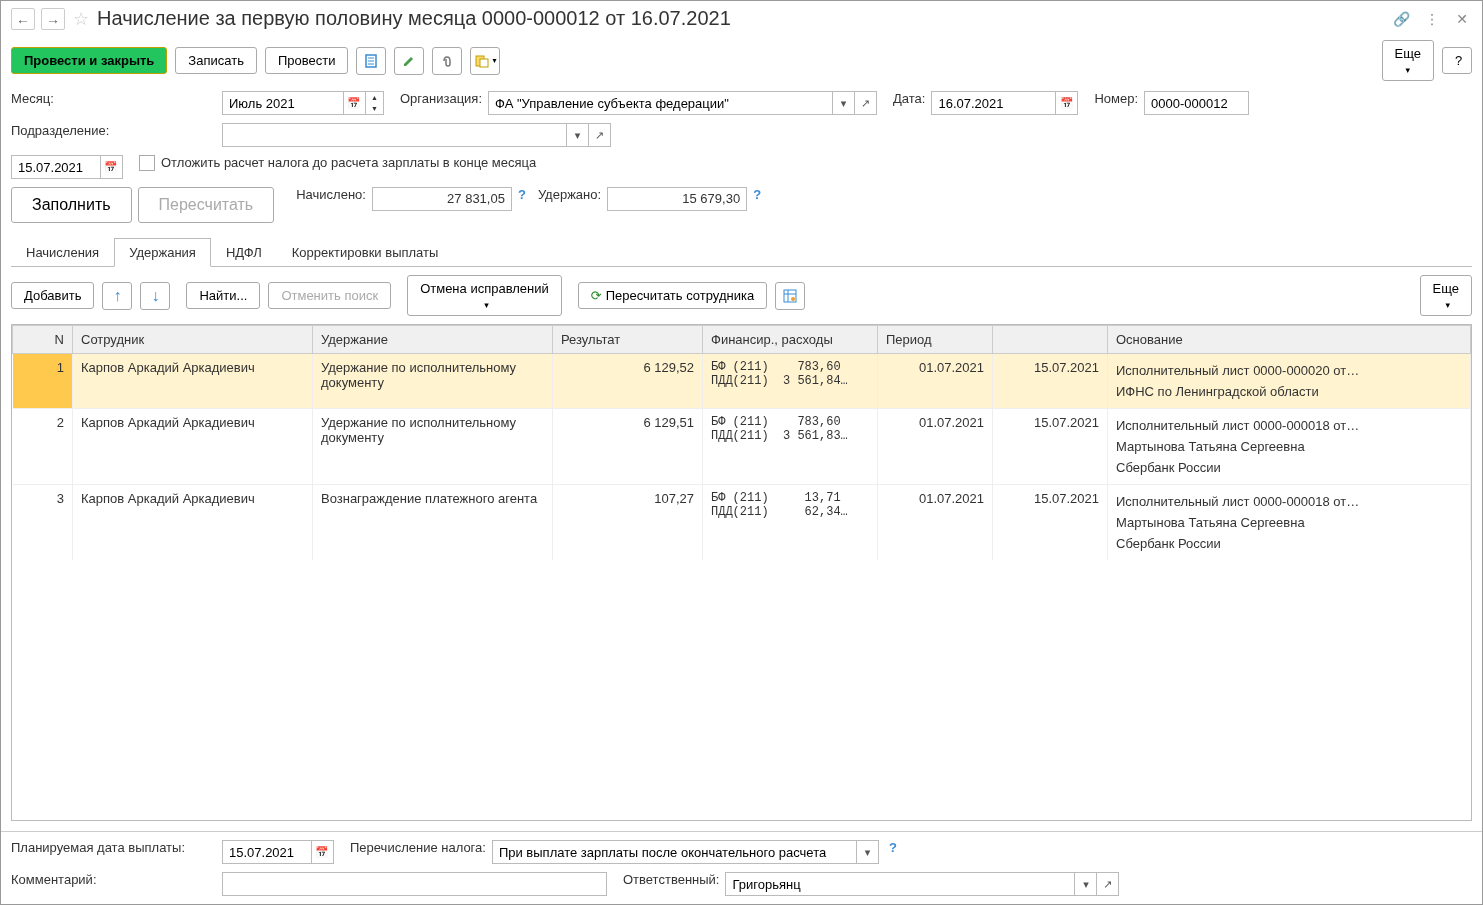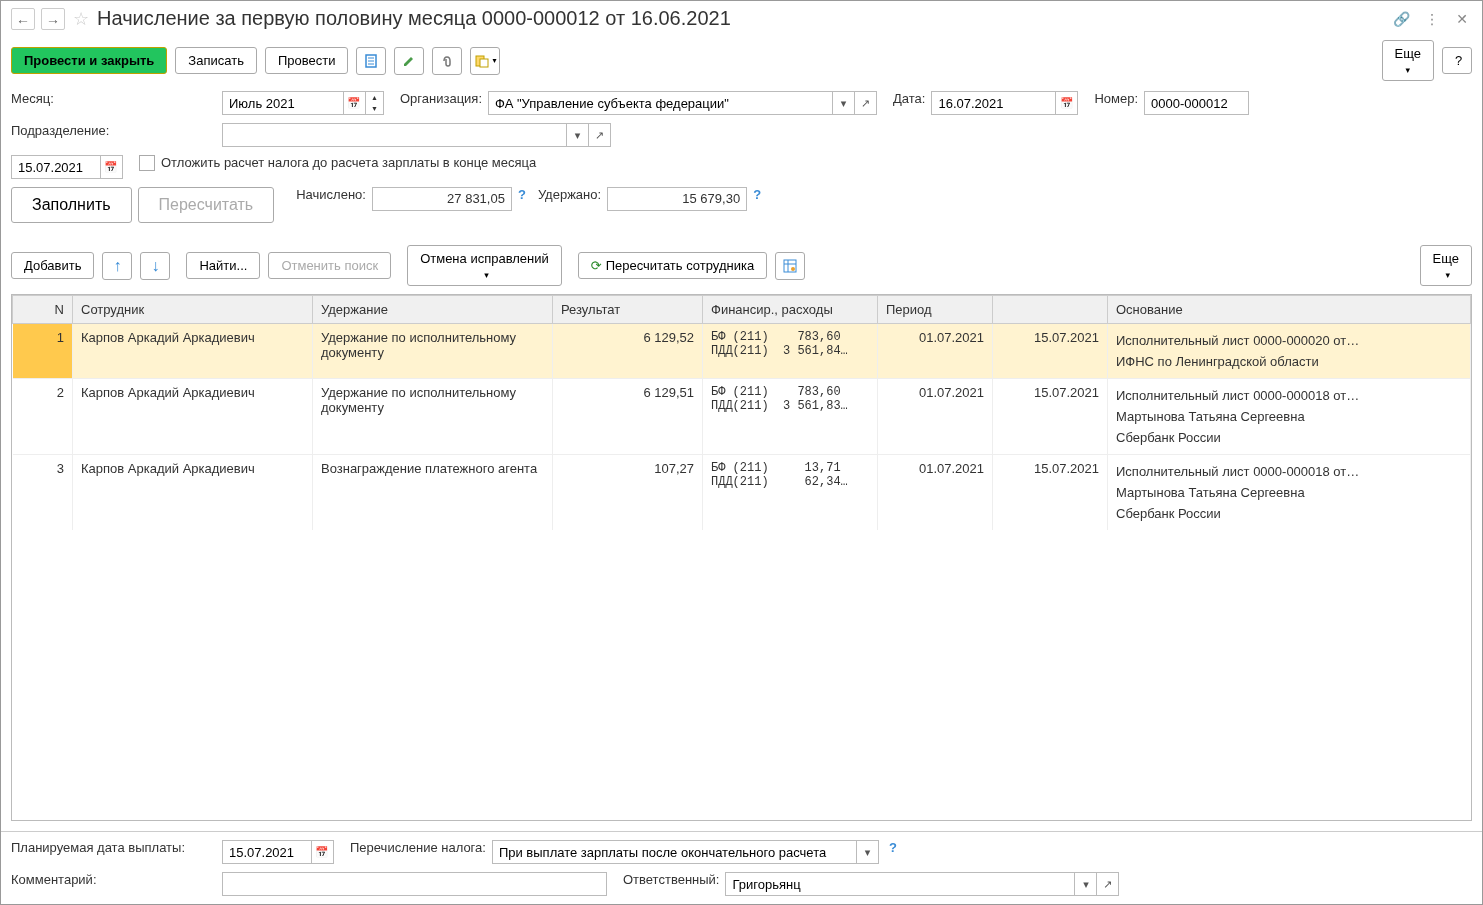--- a/index.html
+++ b/index.html
@@ -74,21 +74,21 @@
 </style>
 </head>
 <body>
 
 <div class="window">
 
   <div class="titlebar">
     <div class="nav-btn">←</div>
     <div class="nav-btn">→</div>
     <div class="star-icon">☆</div>
-    <div class="title">Начисление за первую половину месяца 0000-000012 от 16.06.2021</div>
+    <div class="title">Начисление за первую половину месяца 0000-000012 от 16.07.2021</div>
     <div class="titlebar-right">
       <div class="title-icon-btn">🔗</div>
       <div class="title-icon-btn">⋮</div>
       <div class="title-icon-btn">✕</div>
     </div>
   </div>
 
   <div class="toolbar">
     <button class="btn btn-primary">Провести и закрыть</button>
     <button class="btn">Записать</button>
@@ -175,20 +175,26 @@
       <button class="btn btn-large btn-disabled">Пересчитать</button>
       <span class="form-label" style="margin-left:16px">Начислено:</span>
       <div class="num-display">27 831,05</div>
       <span class="help-q">?</span>
       <span class="form-label" style="margin-left:6px">Удержано:</span>
       <div class="num-display">15 679,30</div>
       <span class="help-q">?</span>
     </div>
   </div>
 
+  <div class="tabs">
+    <div class="tab">Начисления</div>
+    <div class="tab active">Удержания</div>
+    <div class="tab">НДФЛ</div>
+    <div class="tab">Корректировки выплаты</div>
+  </div>
 
   <div class="subtoolbar">
     <button class="btn">Добавить</button>
     <button class="btn btn-arrow">↑</button>
     <button class="btn btn-arrow">↓</button>
     <button class="btn" style="margin-left:8px">Найти...</button>
     <button class="btn btn-disabled">Отменить поиск</button>
     <button class="btn btn-more" style="margin-left:8px">
         <span>Отмена исправлений</span>
         <span style="font-size:9px;margin-left:4px">▾</span>

